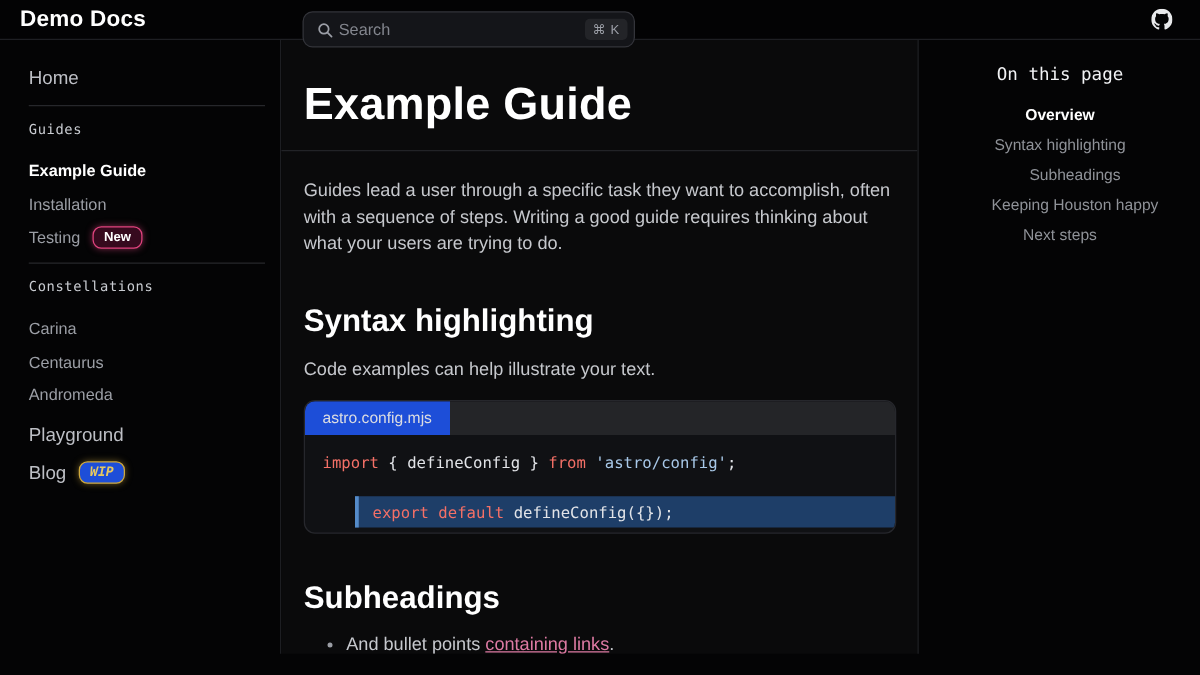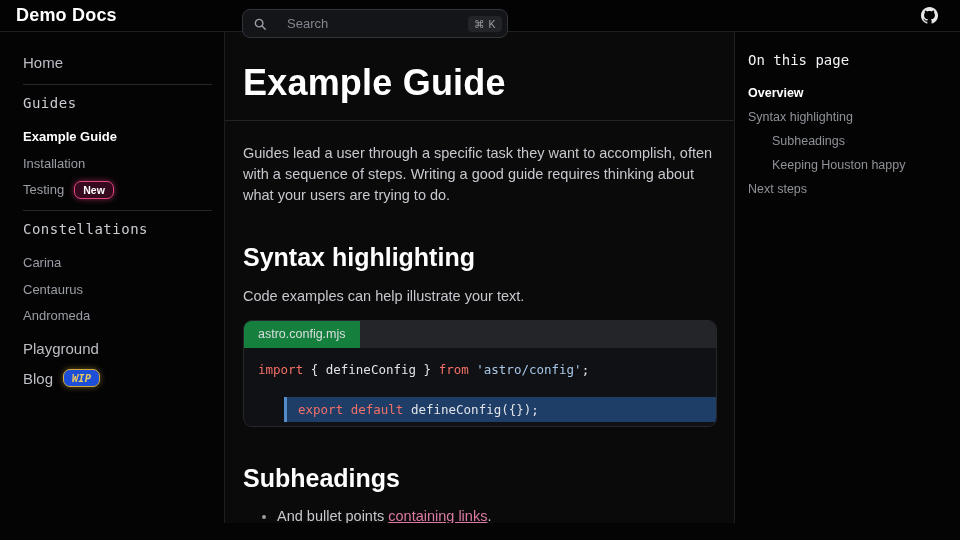--- a/index.html
+++ b/index.html
@@ -32,21 +32,21 @@
     position: absolute;
     left: 242px;
     top: 9px;
     width: 266px;
     height: 29px;
     background: #141519;
     border: 1px solid #33343a;
     border-radius: 8px;
     display: flex;
     align-items: center;
-    gap: 20px;
+    gap: 4px;
     padding: 0 5px 0 10px;
     cursor: pointer;
   }
   .search-placeholder { font-size: 13px; color: #83868e; }
   .search-kbd {
     margin-left: auto;
     background: #232428;
     border-radius: 4px;
     padding: 2px 6px;
     font-size: 10.5px;
@@ -68,37 +68,38 @@
     flex: 1 1 auto;
     background: #0a0a0b;
     border-right: 1px solid #1d1e22;
     padding: 0 18px;
     overflow: hidden;
   }
   .toc {
     width: 225px;
     flex: 0 0 225px;
     padding: 12px 12px 0 13px;
+    text-align: center;
   }
 
   
   .side-link-lg {
     display: flex;
     align-items: center;
     gap: 10px;
     font-size: 15px;
     color: #bdbfc5;
     margin: 8px 0 0 0;
     line-height: 21px;
     text-decoration: none;
     cursor: pointer;
   }
   .side-hr { border: none; border-top: 1px solid #26272b; margin: 11px 0 0 0; }
   .group-heading {
-    font-size: 14px;
+    font-size: 11px;
     color: #c9ccd1;
     margin-top: 9px;
     line-height: 19px;
     letter-spacing: 0.5px;
   }
   .side-item {
     display: flex;
     align-items: center;
     gap: 10px;
     font-size: 13px;
@@ -170,21 +171,21 @@
   .code-frame {
     margin-top: 14px;
     width: 474px;
     border: 1px solid #26272c;
     border-radius: 9px;
     overflow: hidden;
     background: #101114;
   }
   .code-tabs { background: #242528; display: flex; height: 27px; }
   .code-tab {
-    background: #15803d;
+    background: #1d4ed8;
     color: #dcdde1;
     font-size: 12.5px;
     padding: 0 14px;
     line-height: 27px;
     cursor: pointer;
   }
   .code-body {
     font-family: "DejaVu Sans Mono", monospace;
     font-size: 12.5px;
     padding: 12px 0 4px 0;

